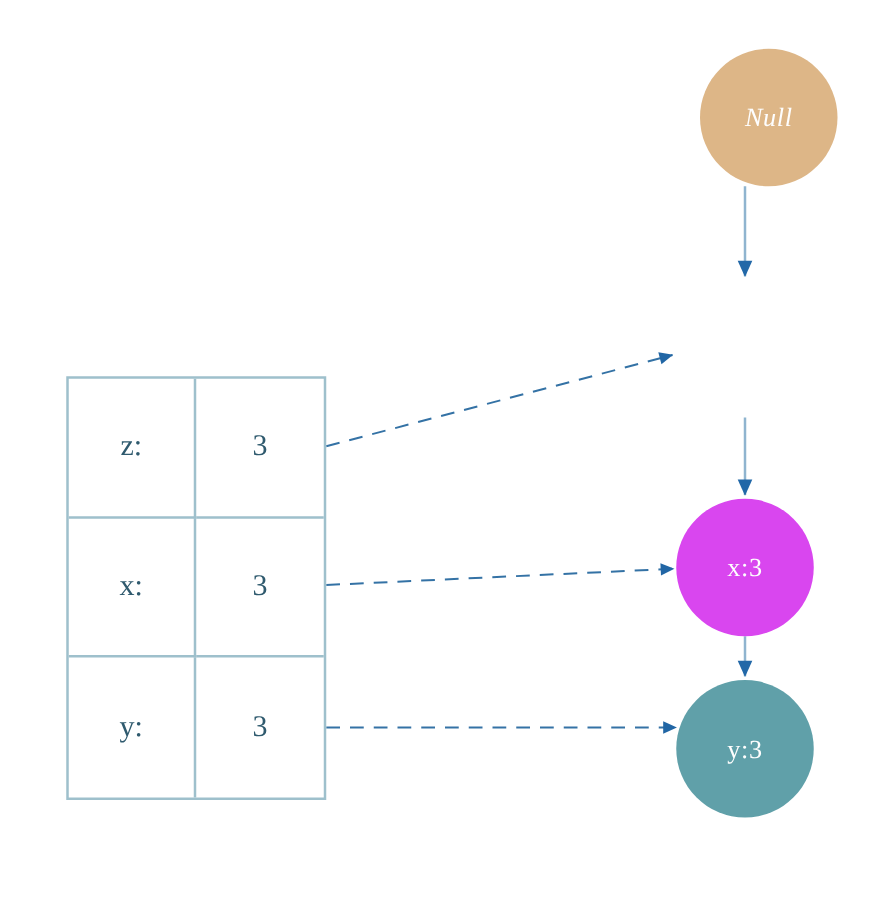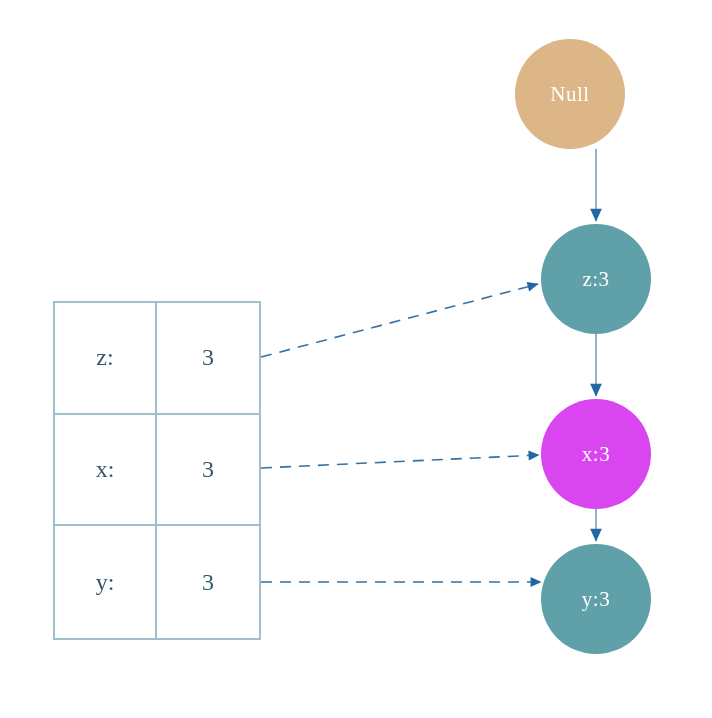--- a/index.html
+++ b/index.html
@@ -9,21 +9,21 @@
   }
   svg.edges { position:absolute; left:0; top:0; width:712px; height:718px; }
   .solid-line { stroke:#8fb4cf; stroke-width:2; }
   .dash-line  { stroke:#3472a5; stroke-width:1.6; stroke-dasharray:11 8; }
 
   .node {
     position:absolute; width:110px; height:110px; border-radius:50%;
     display:flex; align-items:center; justify-content:center;
     color:#fefefe; font-size:21px; letter-spacing:0.5px;
   }
-  .node-null { background:#ddb687; left:515px; top:39px; }
+  .node-null { background:#ddb687; left:560px; top:39px;font-style:italic; }
   .node-z    { background:#60a0a9; left:541px; top:224px; }
   .node-x    { background:#d946ef; left:541px; top:399px;text-align:center; }
   .node-y    { background:#60a0a9; left:541px; top:544px;align-items:center; }
 
   .vartable {
     position:absolute; left:53px; top:301px; width:208px; height:339px;
     box-sizing:border-box; border:2px solid #9ec0cc;
     display:grid; grid-template-columns:1fr 1fr; grid-template-rows:1fr 1fr 1fr;
   }
   .cell {
@@ -54,23 +54,20 @@
     <line class="solid-line" x1="596" y1="509" x2="596" y2="541" marker-end="url(#headSolid)"></line>
 
     <line class="dash-line" x1="261" y1="357" x2="538" y2="284" marker-end="url(#headDash)"></line>
     <line class="dash-line" x1="261" y1="468" x2="539" y2="455" marker-end="url(#headDash)"></line>
     <line class="dash-line" x1="261" y1="582" x2="541" y2="582" marker-end="url(#headDash)"></line>
   </svg>
 
   <div class="node node-null">
     <span>Null</span>
   </div>
-  <div class="node node-z">
-    <span>z:3</span>
-  </div>
   <div class="node node-x">
     <span>x:3</span>
   </div>
   <div class="node node-y">
     <span>y:3</span>
   </div>
 
   <div class="vartable">
     <div class="cell">z:</div>
     <div class="cell col-last">3</div>

